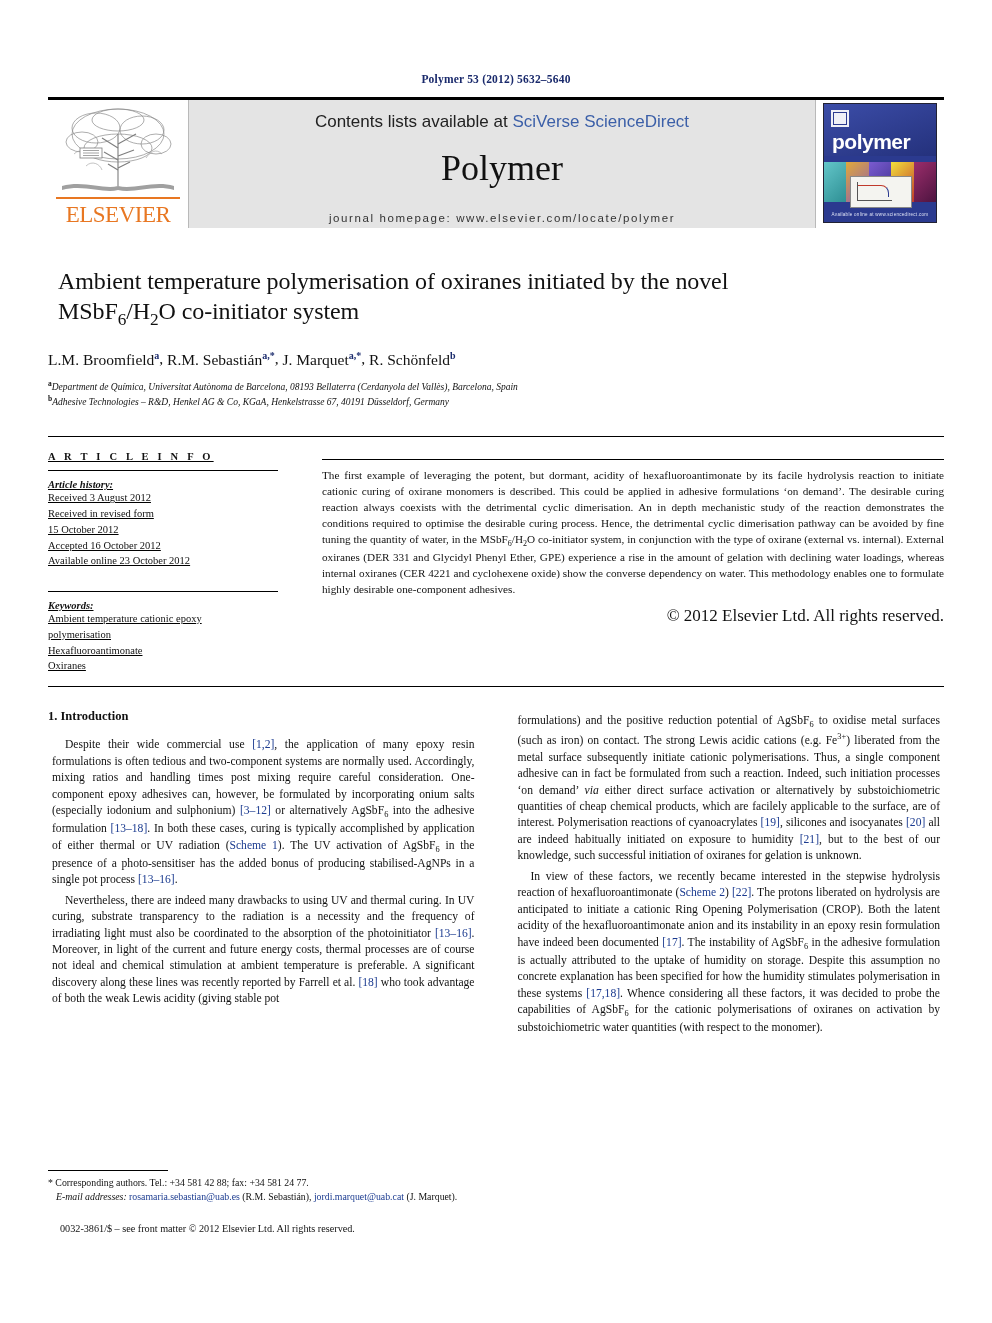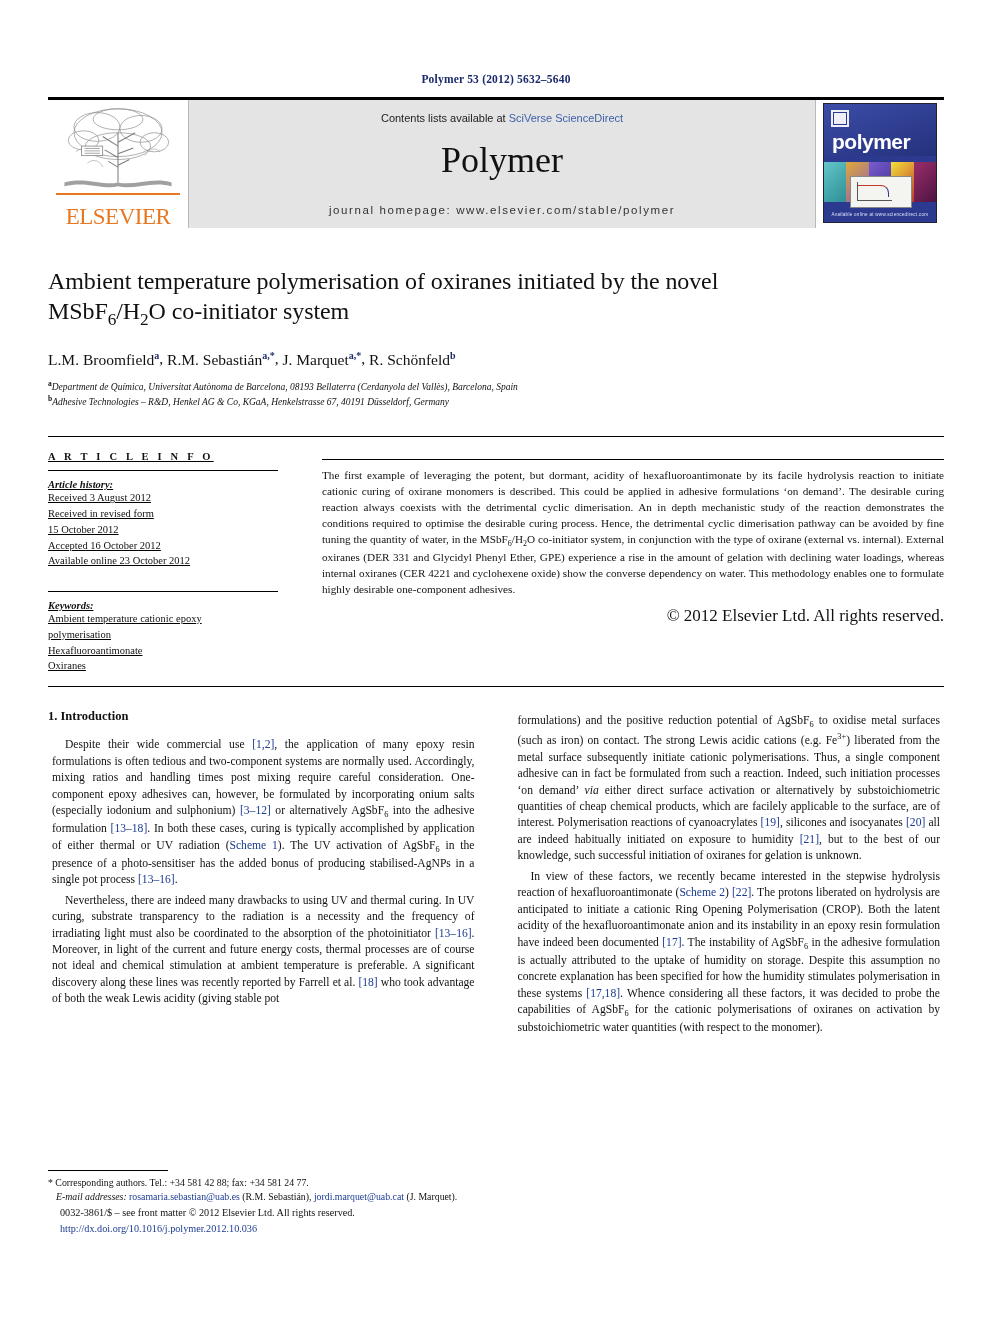--- a/index.html
+++ b/index.html
@@ -47,39 +47,39 @@
   }
   .tree-wrap{width:124px;height:92px;display:block;}
   .elsevier-word{
     font-family:"Liberation Serif", serif;
     font-size:23px;
     color:#E87722;
     letter-spacing:-0.5px;
     line-height:1;
     margin-top:1px;
     border-top:2.5px solid #E87722;
-    padding-top:10px;
+    padding-top:4px;
     width:124px;
     text-align:center;
   }
   .center-cell{
     flex:1 1 auto;
     background:#e4e4e4;
     border-left:1px solid #b9b9b9;
     border-right:1px solid #b9b9b9;
     display:flex;
     flex-direction:column;
     align-items:center;
     justify-content:flex-start;
     padding-top:12px;
     box-sizing:border-box;
   }
   .contents-line{
     font-family:"Liberation Sans", sans-serif;
-    font-size:11px;
+    font-size:17px;
     color:#222;
   }
   .contents-line .sd{color:#3b5fa8;}
   .journal-name{
     font-family:"Liberation Serif", serif;
     font-size:36px;
     color:#111;
     margin-top:18px;
     line-height:1;
   }
@@ -151,21 +151,21 @@
     letter-spacing:.3px;
   }
 
   
   .title-block{margin-top:38px;}
   h1.art-title{
     font-family:"Liberation Serif", serif;
     font-weight:normal;
     font-size:24px;
     line-height:1.25;
-    margin:0;
+    margin:10px;
     color:#111;
     letter-spacing:-0.1px;
   }
   .authors{
     font-family:"Liberation Serif", serif;
     font-size:15.5px;
     margin-top:19px;
     color:#111;
   }
   .authors sup{font-size:10px;color:#1a2a6c;font-weight:bold;}
@@ -314,21 +314,21 @@
         <path d="M6 82 C28 76 48 86 62 82 C78 86 98 76 118 82 L118 86 C98 80 78 90 62 86 C48 90 28 80 6 86 Z" fill="#a0a0a0"></path>
       </svg>
       <div class="elsevier-word">ELSEVIER</div>
     </div>
 
     <div class="center-cell">
       <div class="contents-line">
         <span>Contents lists available at </span><span class="sd">SciVerse ScienceDirect</span>
       </div>
       <div class="journal-name">Polymer</div>
-      <div class="homepage">journal homepage: www.elsevier.com/stable/polymer</div>
+      <div class="homepage">journal homepage: www.elsevier.com/locate/polymer</div>
     </div>
 
     <div class="cover-cell">
       <div class="cover">
         <div class="sheen"></div>
         <div class="els-box"></div>
         <div class="title">polymer</div>
         <div class="strip">
           <i class="s1"></i>
             <i class="s2"></i>
@@ -407,16 +407,15 @@
   <div class="footnotes">
     <div class="fn-rule"></div>
     <div class="fn ind">* Corresponding authors. Tel.: +34 581 42 88; fax: +34 581 24 77.</div>
     <div class="fn">
       <span class="ind"><i>E-mail addresses:</i> <span class="lnk">rosamaria.sebastian@uab.es</span><span> (R.M. Sebastián), </span><span class="lnk">jordi.marquet@uab.cat</span><span> (J. Marquet).</span></span>
     </div>
   </div>
 
   <div class="copyline">
     <div>0032-3861/$ – see front matter © 2012 Elsevier Ltd. All rights reserved.</div>
-    <div class="doi">http://dx.doi.org/10.1016/j.polymer.2012.10.036</div>
   </div>
 
 </div>
 
 </body></html>

